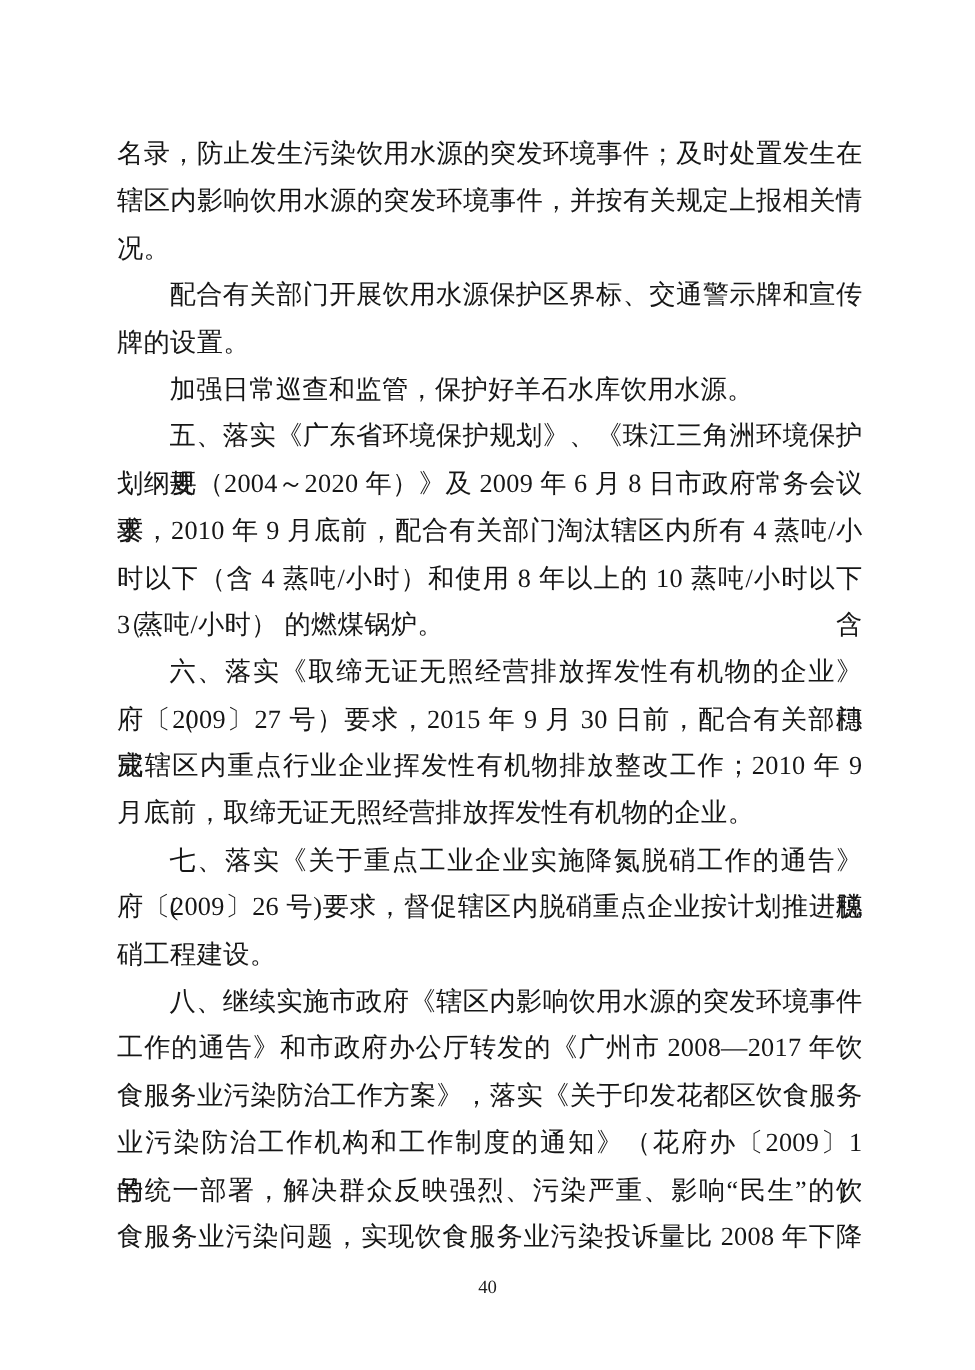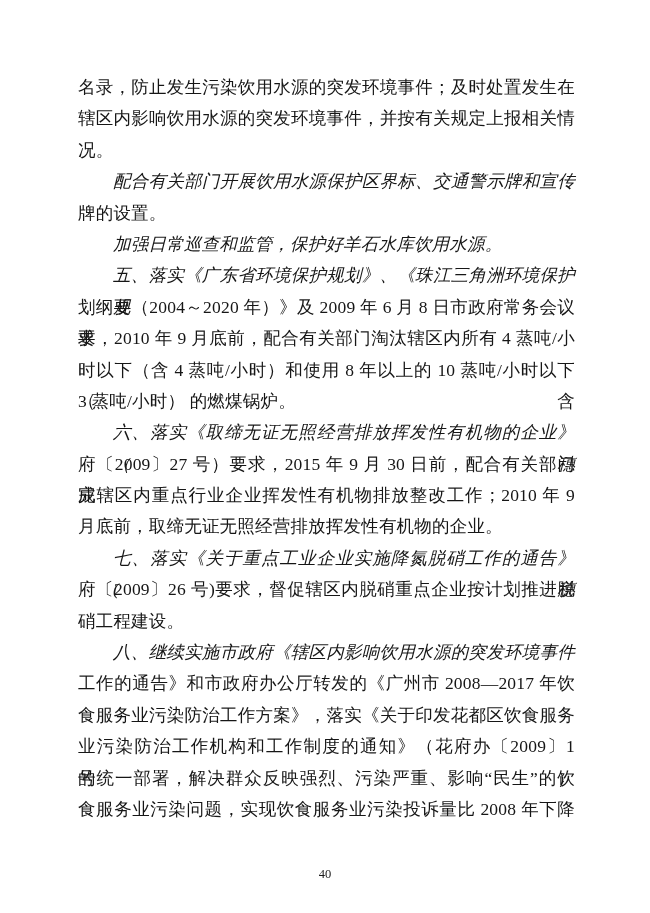--- a/index.html
+++ b/index.html
@@ -12,50 +12,48 @@
     width: 650px;
     height: 913px;
     box-sizing: border-box;
     background: #ffffff;
     color: #161616;
     font-family: "Liberation Serif", "DejaVu Serif", serif;
     overflow: hidden;
   }
   .doc-lines {
     position: absolute;
-    top: 72px;
+    top: 87px;
     left: 78px;
     width: 497px;
   }
   .line {
     font-size: 17.5px;
     line-height: 31.4px;
     height: 31.4px;
     text-align: left;
     white-space: normal;
     letter-spacing: 0.2px;
   }
   .line.j {
     text-align: justify;
     text-align-last: justify;
   }
   .line.indent {
     padding-left: 35px;
-    font-style: italic;
   }
   .page-number {
     position: absolute;
     top: 851px;
     left: 0;
     width: 650px;
     text-align: center;
     font-size: 12.5px;
     color: #1c1c1c;
     font-family: "Liberation Serif", "DejaVu Serif", serif;
-    margin-top: 16px;
   }
 </style>
 </head>
 <body>
 
 <div class="page">
   <div class="doc-lines">
       <div class="line j">名录，防止发生污染饮用水源的突发环境事件；及时处置发生在</div>
       <div class="line j">辖区内影响饮用水源的突发环境事件，并按有关规定上报相关情</div>
       <div class="line">况。</div>

